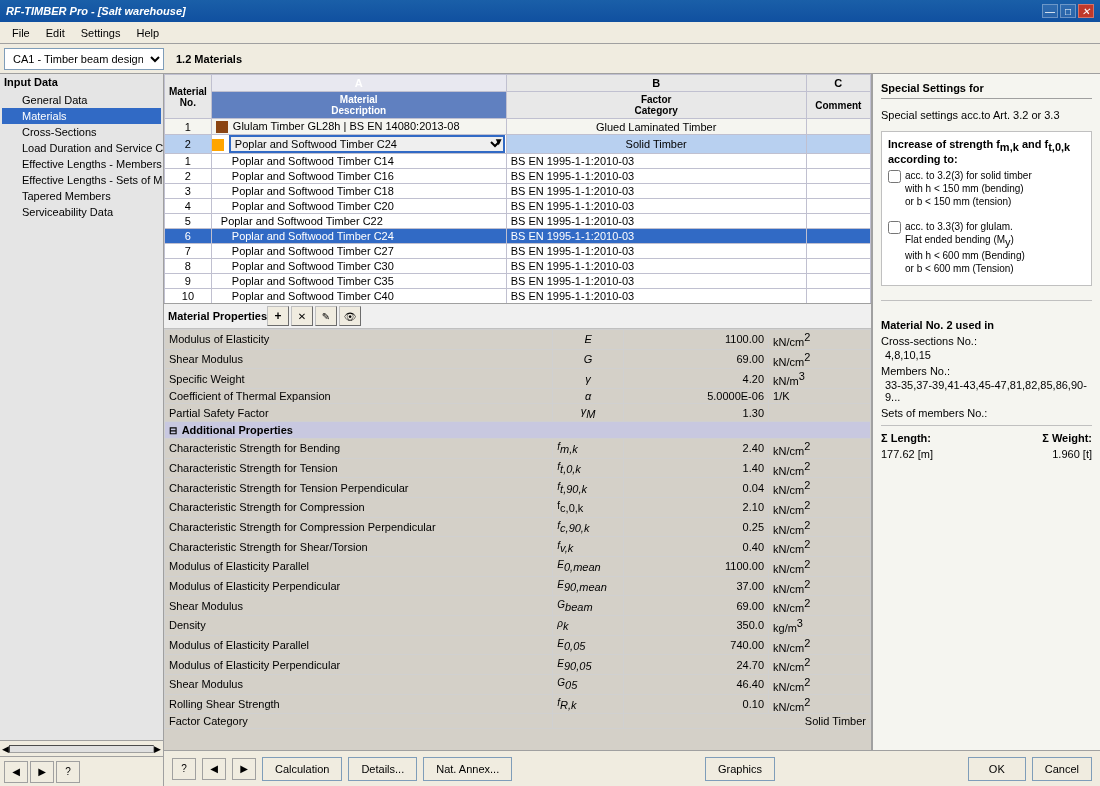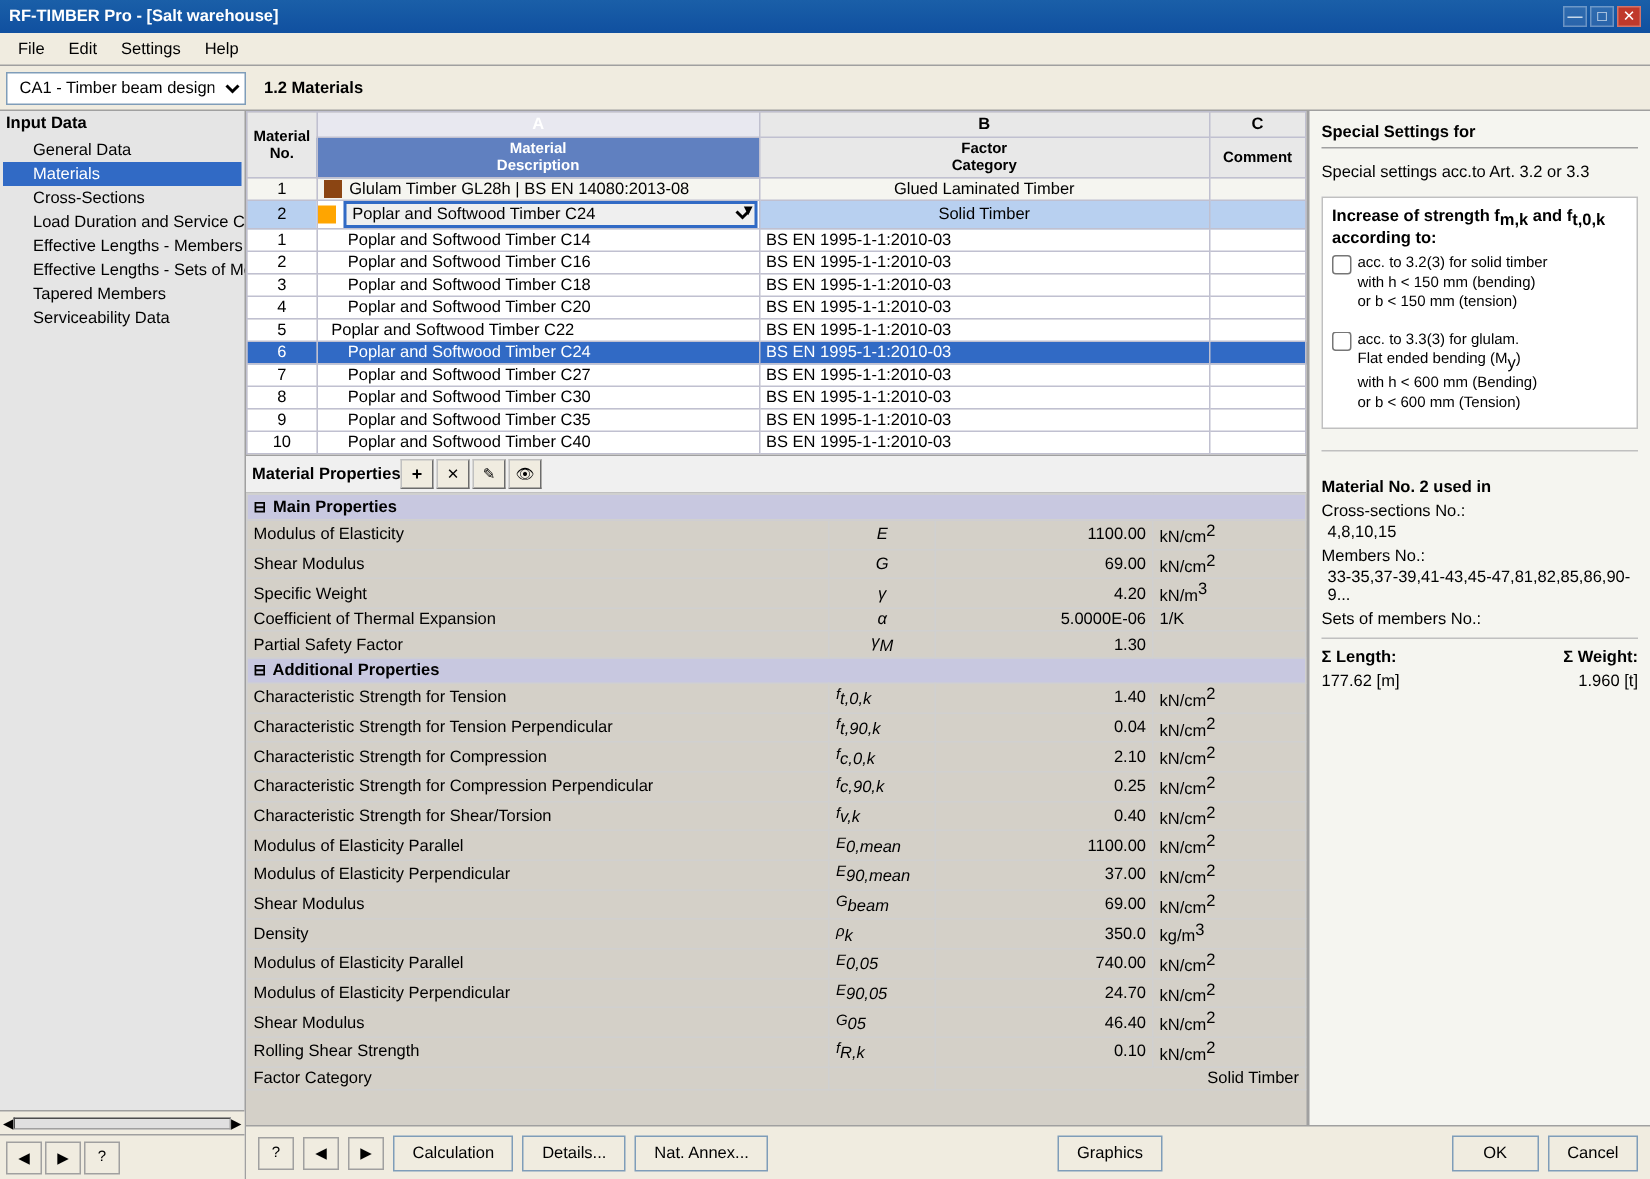--- a/index.html
+++ b/index.html
@@ -1,19 +1,19 @@
 <!DOCTYPE html>
 <html><head>
   <meta charset="utf-8">
   <style>
     * { box-sizing: border-box; margin: 0; padding: 0; font-family: 'Segoe UI', Tahoma, Arial, sans-serif; font-size: 11px; }
     body { background: #d4d0c8; width: 1100px; height: 786px; overflow: hidden; }
     
     
-    .title-bar { background: linear-gradient(to bottom, #1a5fa8, #1050a0); color: white; height: 22px; display: flex; align-items: center; justify-content: space-between; padding: 0 6px; }
+    .title-bar { background: linear-gradient(to bottom, #1a5fa8, #1050a0); color: white; height: 22px; display: flex; align-items: center; justify-content: space-between; padding: 0 6px; font-style: italic; }
     .title-bar-text { font-size: 11px; font-weight: bold; }
     .title-bar-buttons { display: flex; gap: 2px; }
     .title-btn { width: 16px; height: 14px; display: flex; align-items: center; justify-content: center; font-size: 10px; cursor: pointer; border: 1px solid rgba(255,255,255,0.3); background: rgba(255,255,255,0.1); color: white; }
     .title-btn.close { background: #c0392b; }
     
     
     .menu-bar { background: #f0ece0; height: 22px; display: flex; align-items: center; padding: 0 4px; border-bottom: 1px solid #a0a0a0; }
     .menu-item { padding: 2px 8px; cursor: pointer; font-size: 11px; }
     
     
@@ -274,26 +274,20 @@
             <button class="tbl-btn">✕</button>
             <button class="tbl-btn">✎</button>
             <button class="tbl-btn">👁</button>
           </div>
         </div>
 
         <div class="properties-container">
           <table class="prop-table" style="width:100%;">
             <tbody>
 
-              <tr>
-                <td colspan="4" style="background:#c8c8e0;font-weight:bold;padding:2px 4px;">
-                  <span class="section-marker">⊟</span>
-                  <span>Main Properties</span>
-                </td>
-              </tr>
 
               <tr>
                 <td class="prop-name">Modulus of Elasticity</td>
                 <td class="prop-symbol" style="font-style:italic;">E</td>
                 <td class="value-cell">1100.00</td>
                 <td>kN/cm<sup>2</sup></td>
               </tr>
               <tr>
                 <td class="prop-name">Shear Modulus</td>
                 <td class="prop-symbol" style="font-style:italic;">G</td>
@@ -320,34 +314,40 @@
               </tr>
 
               <tr>
                 <td colspan="4" style="background:#c8c8e0;font-weight:bold;padding:2px 4px;">
                   <span class="section-marker">⊟</span>
                   Additional Properties
                 </td>
               </tr>
 
               <tr>
+                <td>Characteristic Strength for Bending</td>
+                <td style="font-style:italic;font-size:10px;">f<sub>m,k</sub></td>
+                <td class="value-cell">2.40</td>
+                <td>kN/cm<sup>2</sup></td>
+              </tr>
+              <tr>
                 <td>Characteristic Strength for Tension</td>
                 <td style="font-style:italic;font-size:10px;">f<sub>t,0,k</sub></td>
                 <td class="value-cell">1.40</td>
                 <td>kN/cm<sup>2</sup></td>
               </tr>
               <tr>
                 <td>Characteristic Strength for Tension Perpendicular</td>
                 <td style="font-style:italic;font-size:10px;">f<sub>t,90,k</sub></td>
                 <td class="value-cell">0.04</td>
                 <td>kN/cm<sup>2</sup></td>
               </tr>
               <tr>
                 <td>Characteristic Strength for Compression</td>
-                <td style="font-style:italic;font-size:10px;">f<sub>c,0,k</sub></td>
+                <td style="font-size:10px;">f<sub>c,0,k</sub></td>
                 <td class="value-cell">2.10</td>
                 <td>kN/cm<sup>2</sup></td>
               </tr>
               <tr>
                 <td>Characteristic Strength for Compression Perpendicular</td>
                 <td style="font-style:italic;font-size:10px;">f<sub>c,90,k</sub></td>
                 <td class="value-cell">0.25</td>
                 <td>kN/cm<sup>2</sup></td>
               </tr>
               <tr>

